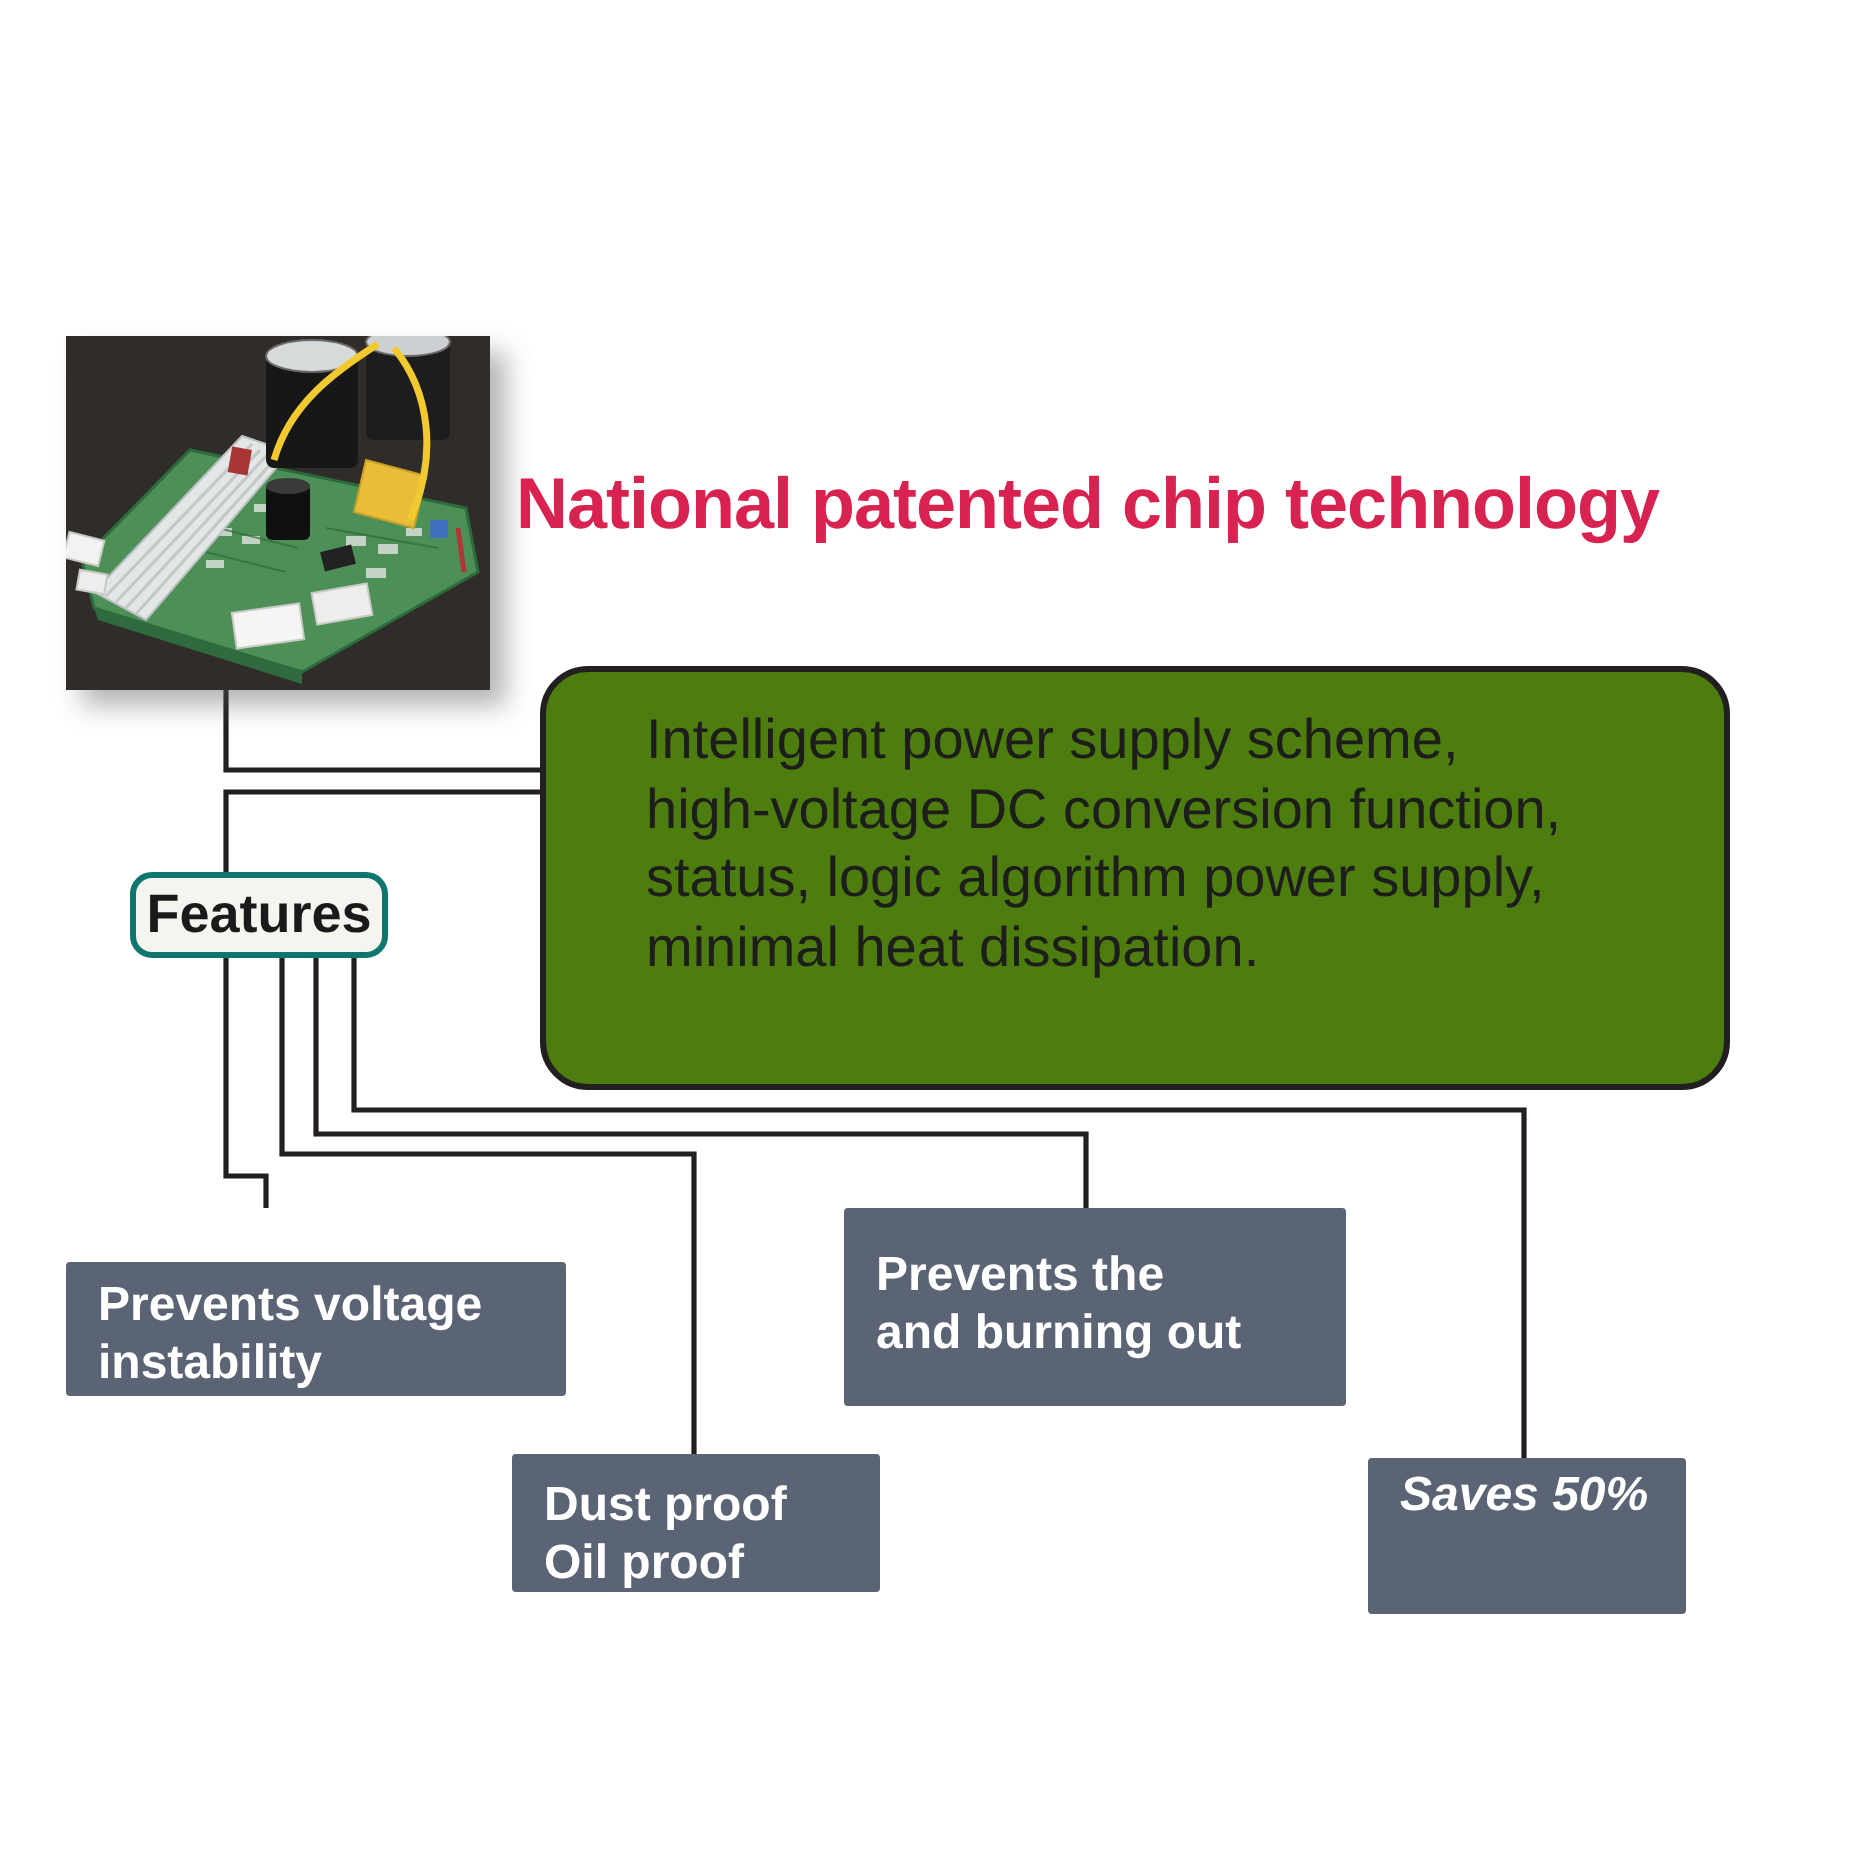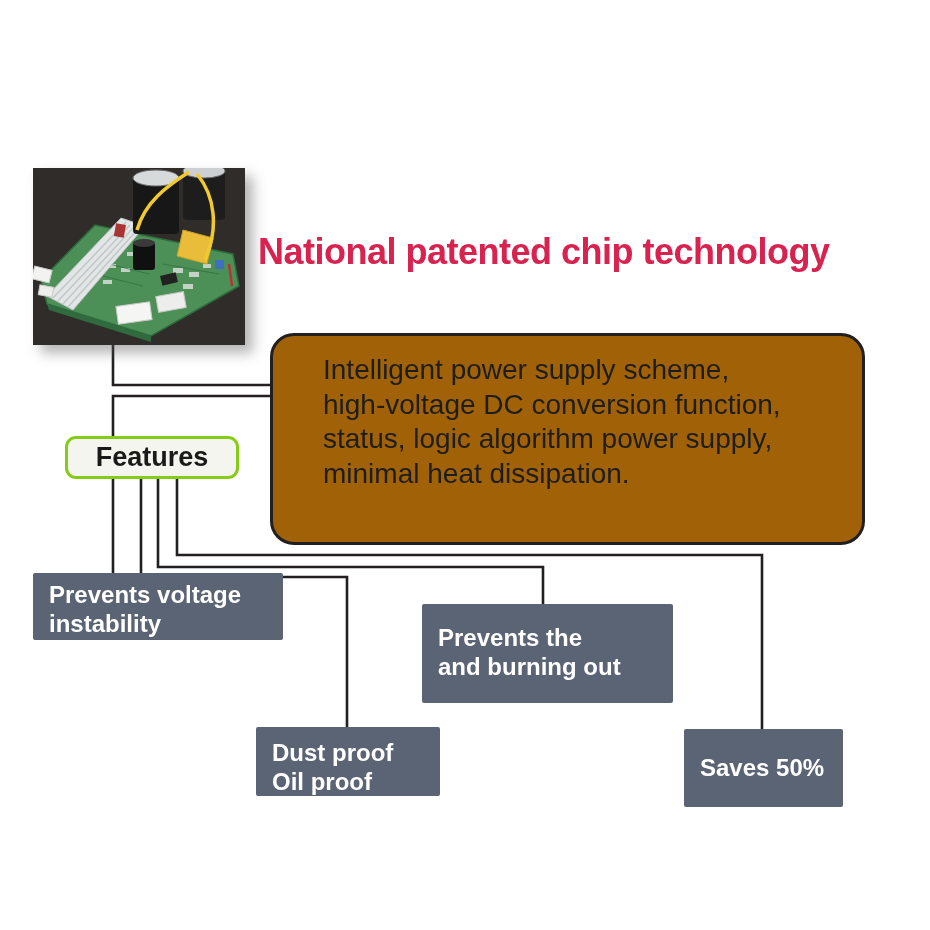--- a/index.html
+++ b/index.html
@@ -19,43 +19,43 @@
   
   #main-title{
     position:absolute;left:258px;top:231px;width:640px;z-index:2;
     color:#d8224f;font-size:36px;font-weight:bold;letter-spacing:-.5px;
     line-height:42px;white-space:nowrap;
   }
 
   
   #desc-box{
     position:absolute;left:270px;top:333px;width:595px;height:212px;z-index:2;
-    background:#a16207;border:3px solid #231f20;border-radius:24px;
+    background:#4d7c0f;border:3px solid #231f20;border-radius:24px;
     box-sizing:border-box;padding:17px 8px 0 50px;
     color:#1d1d1b;font-size:28px;line-height:34.5px;
   }
 
   
   #features-label{
-    position:absolute;left:65px;top:436px;width:174px;height:43px;z-index:2;
-    background:#f5f5ef;border:3px solid #84cc16;border-radius:11px;
+    position:absolute;left:65px;top:436px;width:129px;height:43px;z-index:2;
+    background:#f5f5ef;border:3px solid #0f766e;border-radius:11px;
     box-sizing:border-box;display:flex;align-items:center;justify-content:center;
     color:#1a1a1a;font-size:27px;font-weight:bold;
   }
 
   
   .gray-box{
     position:absolute;z-index:2;background:#5b6474;color:#ffffff;
     font-size:24px;font-weight:bold;line-height:29px;
     box-sizing:border-box;padding:7px 10px 0 16px;border-radius:2px;
   }
-  #box-voltage{left:33px;top:573px;width:250px;height:67px;}
+  #box-voltage{left:33px;top:631px;width:250px;height:67px;}
   #box-motor{left:422px;top:604px;width:251px;height:99px;padding-top:19px;}
   #box-dust{left:256px;top:727px;width:184px;height:69px;padding-top:11px;}
-  #box-energy{left:684px;top:729px;width:159px;height:78px;padding-top:24px;}
+  #box-energy{left:684px;top:729px;width:159px;height:78px;padding-top:4px;font-style:italic;}
 </style>
 </head>
 <body>
 
 <div id="canvas">
 
   <svg id="connectors" width="930" height="930" viewBox="0 0 930 930">
     <g fill="none" stroke="#231f20" stroke-width="2.6">
       <path d="M113 344 L113 385 L272 385"></path>
       <path d="M272 396 L113 396 L113 437"></path>

